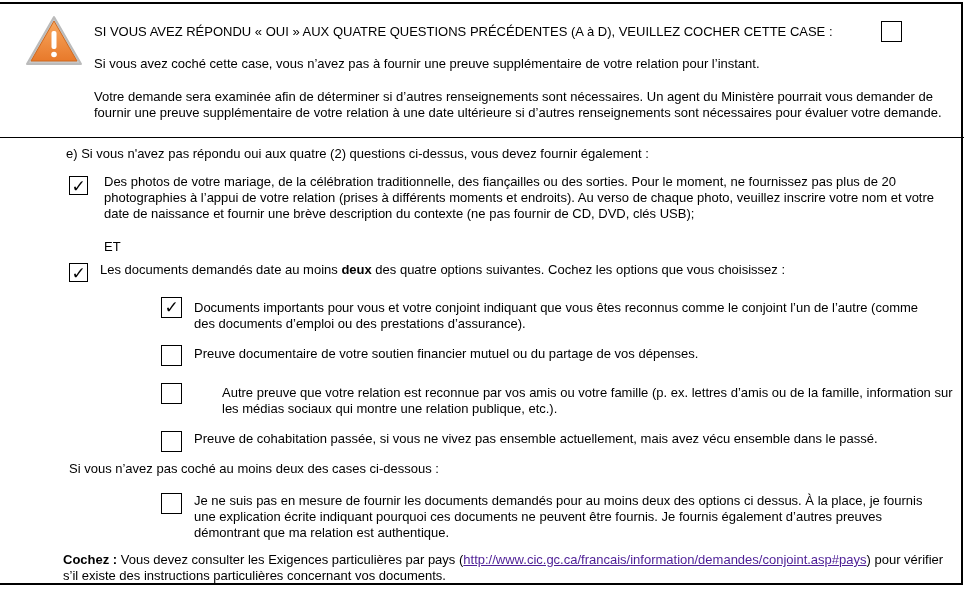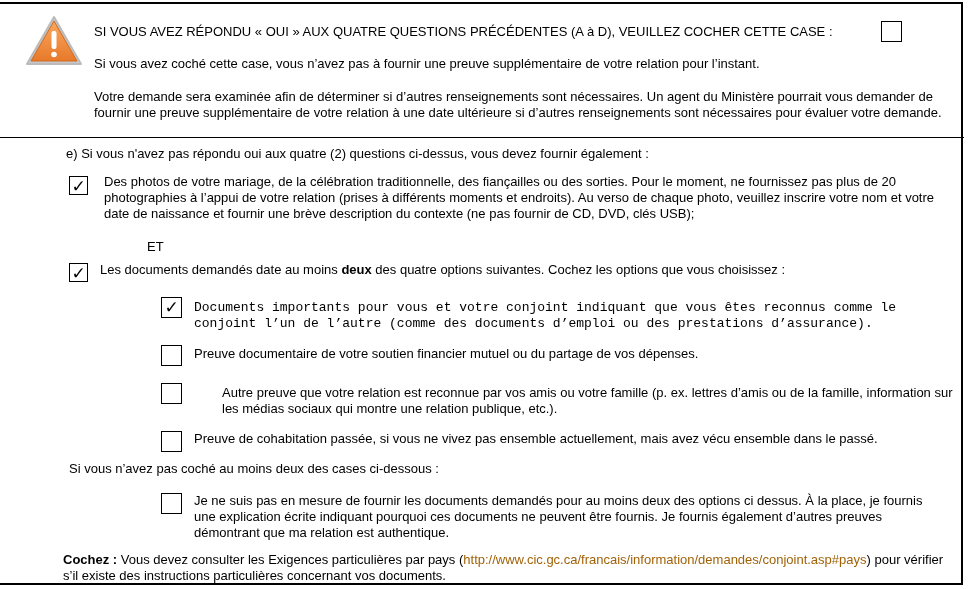--- a/index.html
+++ b/index.html
@@ -6,21 +6,21 @@
   body { width:971px; height:589px; position:relative; overflow:hidden;
          font-family:"Liberation Sans", sans-serif; color:#000; }
   .frame { position:absolute; left:0; top:2px; width:963px; height:583px;
            border-top:2px solid #000; border-right:2px solid #000; border-bottom:2px solid #000; box-sizing:border-box; }
   .hr { position:absolute; left:0; top:137px; width:964px; height:0; border-top:1.5px solid #000; }
   .abs { position:absolute; }
   .t { font-size:13px; line-height:16px; }
   .b { font-weight:normal; }
   .box { position:absolute; width:19px; height:19px; border:1.3px solid #000; box-sizing:border-box; background:#fff;
          font-size:17px; line-height:18px; text-align:center; font-family:"DejaVu Sans", sans-serif; }
-  a { color:#a16207; }
+  a { color:#4c1d95; text-decoration:underline; }
 </style>
 </head>
 <body>
 
 <div class="frame"></div>
 <div class="hr"></div>
 
 <div class="abs" style="left:24px;top:14px;width:60px;height:54px;">
   <svg width="60" height="54" viewBox="0 0 60 54">
     <defs>
@@ -40,27 +40,27 @@
 <div class="box" style="left:881px;top:21px;width:21px;height:21px;"></div>
 
 <div class="abs t" style="left:94px;top:56px;width:860px;">Si vous avez coché cette case, vous n’avez pas à fournir une preuve supplémentaire de votre relation pour l’instant.</div>
 <div class="abs t" style="left:94px;top:89px;width:862px;">Votre demande sera examinée afin de déterminer si d’autres renseignements sont nécessaires. Un agent du Ministère pourrait vous demander de fournir une preuve supplémentaire de votre relation à une date ultérieure si d’autres renseignements sont nécessaires pour évaluer votre demande.</div>
 
 <div class="abs t b" style="left:66px;top:146px;">e) Si vous n'avez pas répondu oui aux quatre (2) questions ci-dessus, vous devez fournir également :</div>
 
 <div class="box" style="left:69px;top:176px;">✓</div>
 <div class="abs t" style="left:104px;top:174px;width:850px;">Des photos de votre mariage, de la célébration traditionnelle, des fiançailles ou des sorties. Pour le moment, ne fournissez pas plus de 20 photographies à l’appui de votre relation (prises à différents moments et endroits). Au verso de chaque photo, veuillez inscrire votre nom et votre date de naissance et fournir une brève description du contexte (ne pas fournir de CD, DVD, clés USB);</div>
 
-<div class="abs t b" style="left:104px;top:239px;margin-left:43px;">ET</div>
+<div class="abs t b" style="left:104px;top:239px;">ET</div>
 
 <div class="box" style="left:69px;top:263px;">✓</div>
 <div class="abs t" style="left:100px;top:262px;"><span>Les documents demandés date au moins </span><b>deux</b><span> des quatre options suivantes. Cochez les options que vous choisissez :</span></div>
 
 <div class="box" style="left:161px;top:297px;width:21px;height:21px;">✓</div>
-<div class="abs t" style="left:194px;top:300px;width:740px;font-family:Liberation Mono, monospace;">Documents importants pour vous et votre conjoint indiquant que vous êtes reconnus comme le conjoint l’un de l’autre (comme des documents d’emploi ou des prestations d’assurance).</div>
+<div class="abs t" style="left:194px;top:300px;width:740px;">Documents importants pour vous et votre conjoint indiquant que vous êtes reconnus comme le conjoint l’un de l’autre (comme des documents d’emploi ou des prestations d’assurance).</div>
 
 <div class="box" style="left:161px;top:345px;width:21px;height:21px;"></div>
 <div class="abs t" style="left:194px;top:346px;width:740px;">Preuve documentaire de votre soutien financier mutuel ou du partage de vos dépenses.</div>
 
 <div class="box" style="left:161px;top:383px;width:21px;height:21px;"></div>
 <div class="abs t" style="left:194px;top:385px;width:750px;margin-left:28px;">Autre preuve que votre relation est reconnue par vos amis ou votre famille (p. ex. lettres d’amis ou de la famille, information sur les médias sociaux qui montre une relation publique, etc.).</div>
 
 <div class="box" style="left:161px;top:431px;width:21px;height:21px;"></div>
 <div class="abs t" style="left:194px;top:431px;width:760px;">Preuve de cohabitation passée, si vous ne vivez pas ensemble actuellement, mais avez vécu ensemble dans le passé.</div>
 

